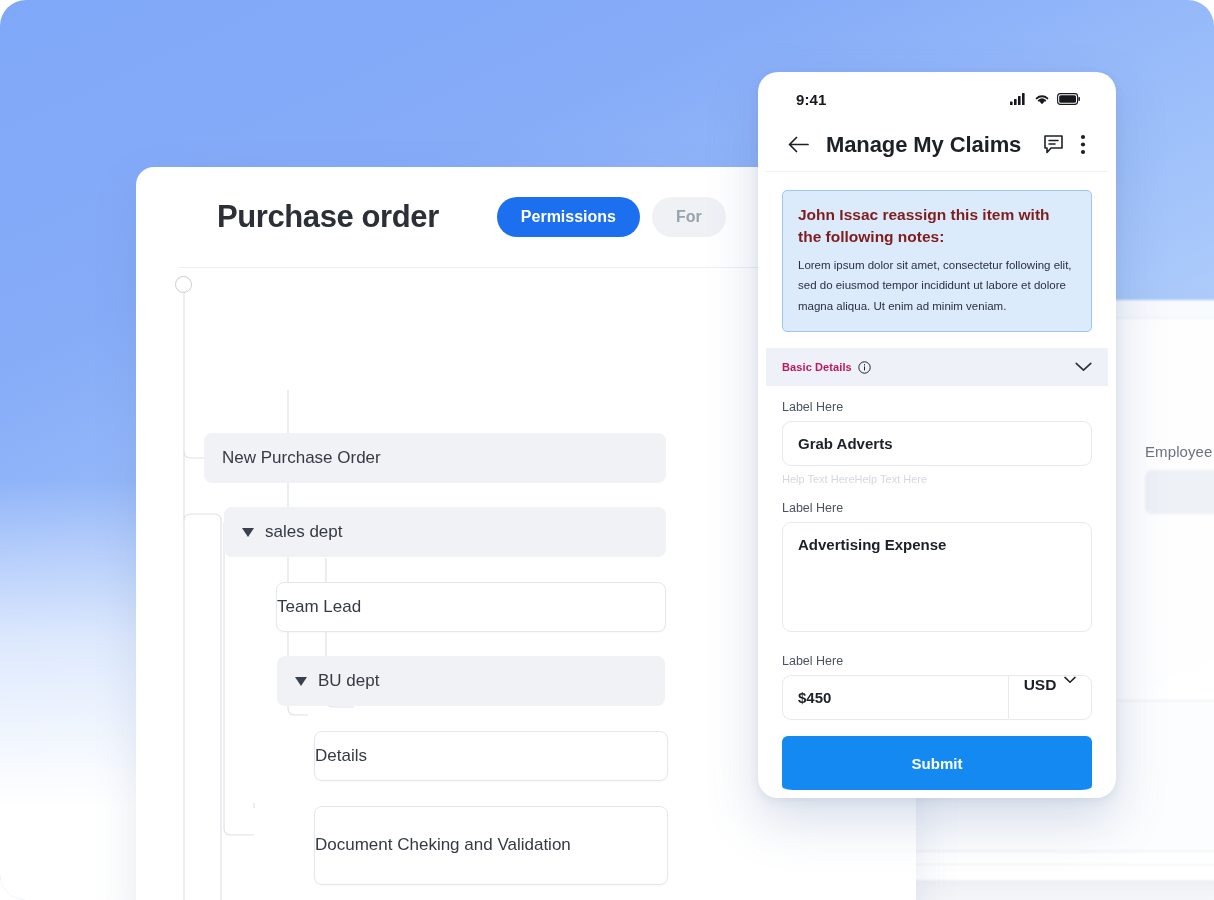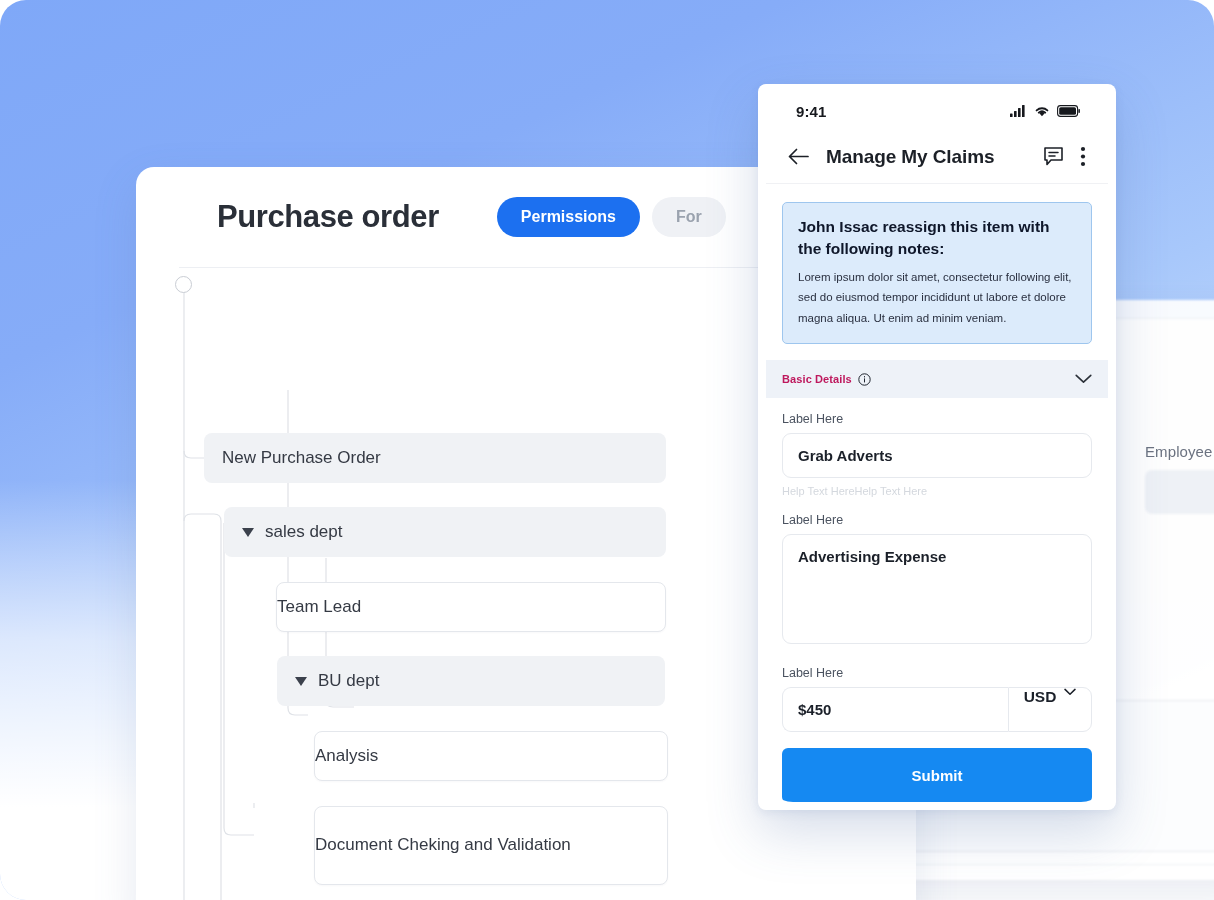--- a/index.html
+++ b/index.html
@@ -91,49 +91,49 @@
   }
   .node-label{line-height:1.32;}
   .root-dot{
     position:absolute;left:175px;top:308px;width:17px;height:17px;border-radius:50%;
     border:1.4px solid #C9CDD4;background:#fff;box-sizing:border-box;
   }
 
   
   .phone{
     position:absolute;left:758px;top:72px;width:358px;height:726px;
-    background:#ffffff;border-radius:8px;
+    background:#ffffff;border-radius:20px;
     box-shadow:0 22px 52px rgba(70,100,160,0.22), 0 3px 10px rgba(70,100,160,0.10);
-    padding:8px;box-sizing:border-box;margin-top:12px;
+    padding:8px;box-sizing:border-box;
   }
   .screen{
     width:100%;height:100%;background:#ffffff;border-radius:27px;overflow:hidden;
     position:relative;
   }
   .statusbar{
     height:38px;display:flex;align-items:center;justify-content:space-between;
     padding:0 28px 0 30px;box-sizing:border-box;
   }
   .status-time{font-size:15px;font-weight:700;color:#16181D;letter-spacing:.1px;}
   .status-icons{display:flex;align-items:flex-end;gap:7px;}
   .appbar{
     height:54px;display:flex;align-items:center;padding:0 22px 0 22px;box-sizing:border-box;
     border-bottom:1px solid #F0F1F4;
   }
   .appbar-title{
-    font-size:19px;font-weight:700;color:#1C2027;margin-left:17px;letter-spacing:-.1px;
+    font-size:22px;font-weight:700;color:#1C2027;margin-left:17px;letter-spacing:-.1px;
   }
   .appbar-spacer{flex:1;}
   .appbar-icon{margin-left:16px;cursor:pointer;display:flex;align-items:center;}
 
   .notice{
     margin:18px 16px 0 16px;background:#DCEBFB;border:1px solid #9EC6EE;border-radius:5px;
     padding:13px 15px 15px 15px;
   }
-  .notice-title{font-size:15.5px;font-weight:700;color:#0f172a;line-height:1.42;}
+  .notice-title{font-size:15.5px;font-weight:700;color:#7f1d1d;line-height:1.42;}
   .notice-body{font-size:11.5px;color:#2A3040;line-height:1.78;margin-top:7px;}
 
   .section-head{
     margin-top:16px;height:38px;background:#EEF2F8;display:flex;align-items:center;
     padding:0 16px;box-sizing:border-box;
   }
   .section-title{font-size:11px;font-weight:700;color:#be185d;letter-spacing:.1px;}
   .info-dot{margin-left:6px;display:flex;align-items:center;}
   .section-head .appbar-spacer{flex:1;}
 
@@ -229,21 +229,21 @@
       <div class="node leaf" style="left:140px;top:314px;width:390px;height:50px;">
         <span class="node-label">Team Lead</span>
       </div>
 
       <div class="node group" style="left:141px;top:388px;width:388px;height:50px;">
         <span class="caret"></span>
         <span class="node-label">BU dept</span>
       </div>
 
       <div class="node leaf" style="left:178px;top:463px;width:354px;height:50px;">
-        <span class="node-label">Analysis</span>
+        <span class="node-label">Details</span>
       </div>
 
       <div class="node leaf" style="left:178px;top:538px;width:354px;height:79px;">
         <span class="node-label" style="max-width:300px;">Document Cheking and Validation</span>
       </div>
 
     </div>
   </div>
 
   <div class="phone">

